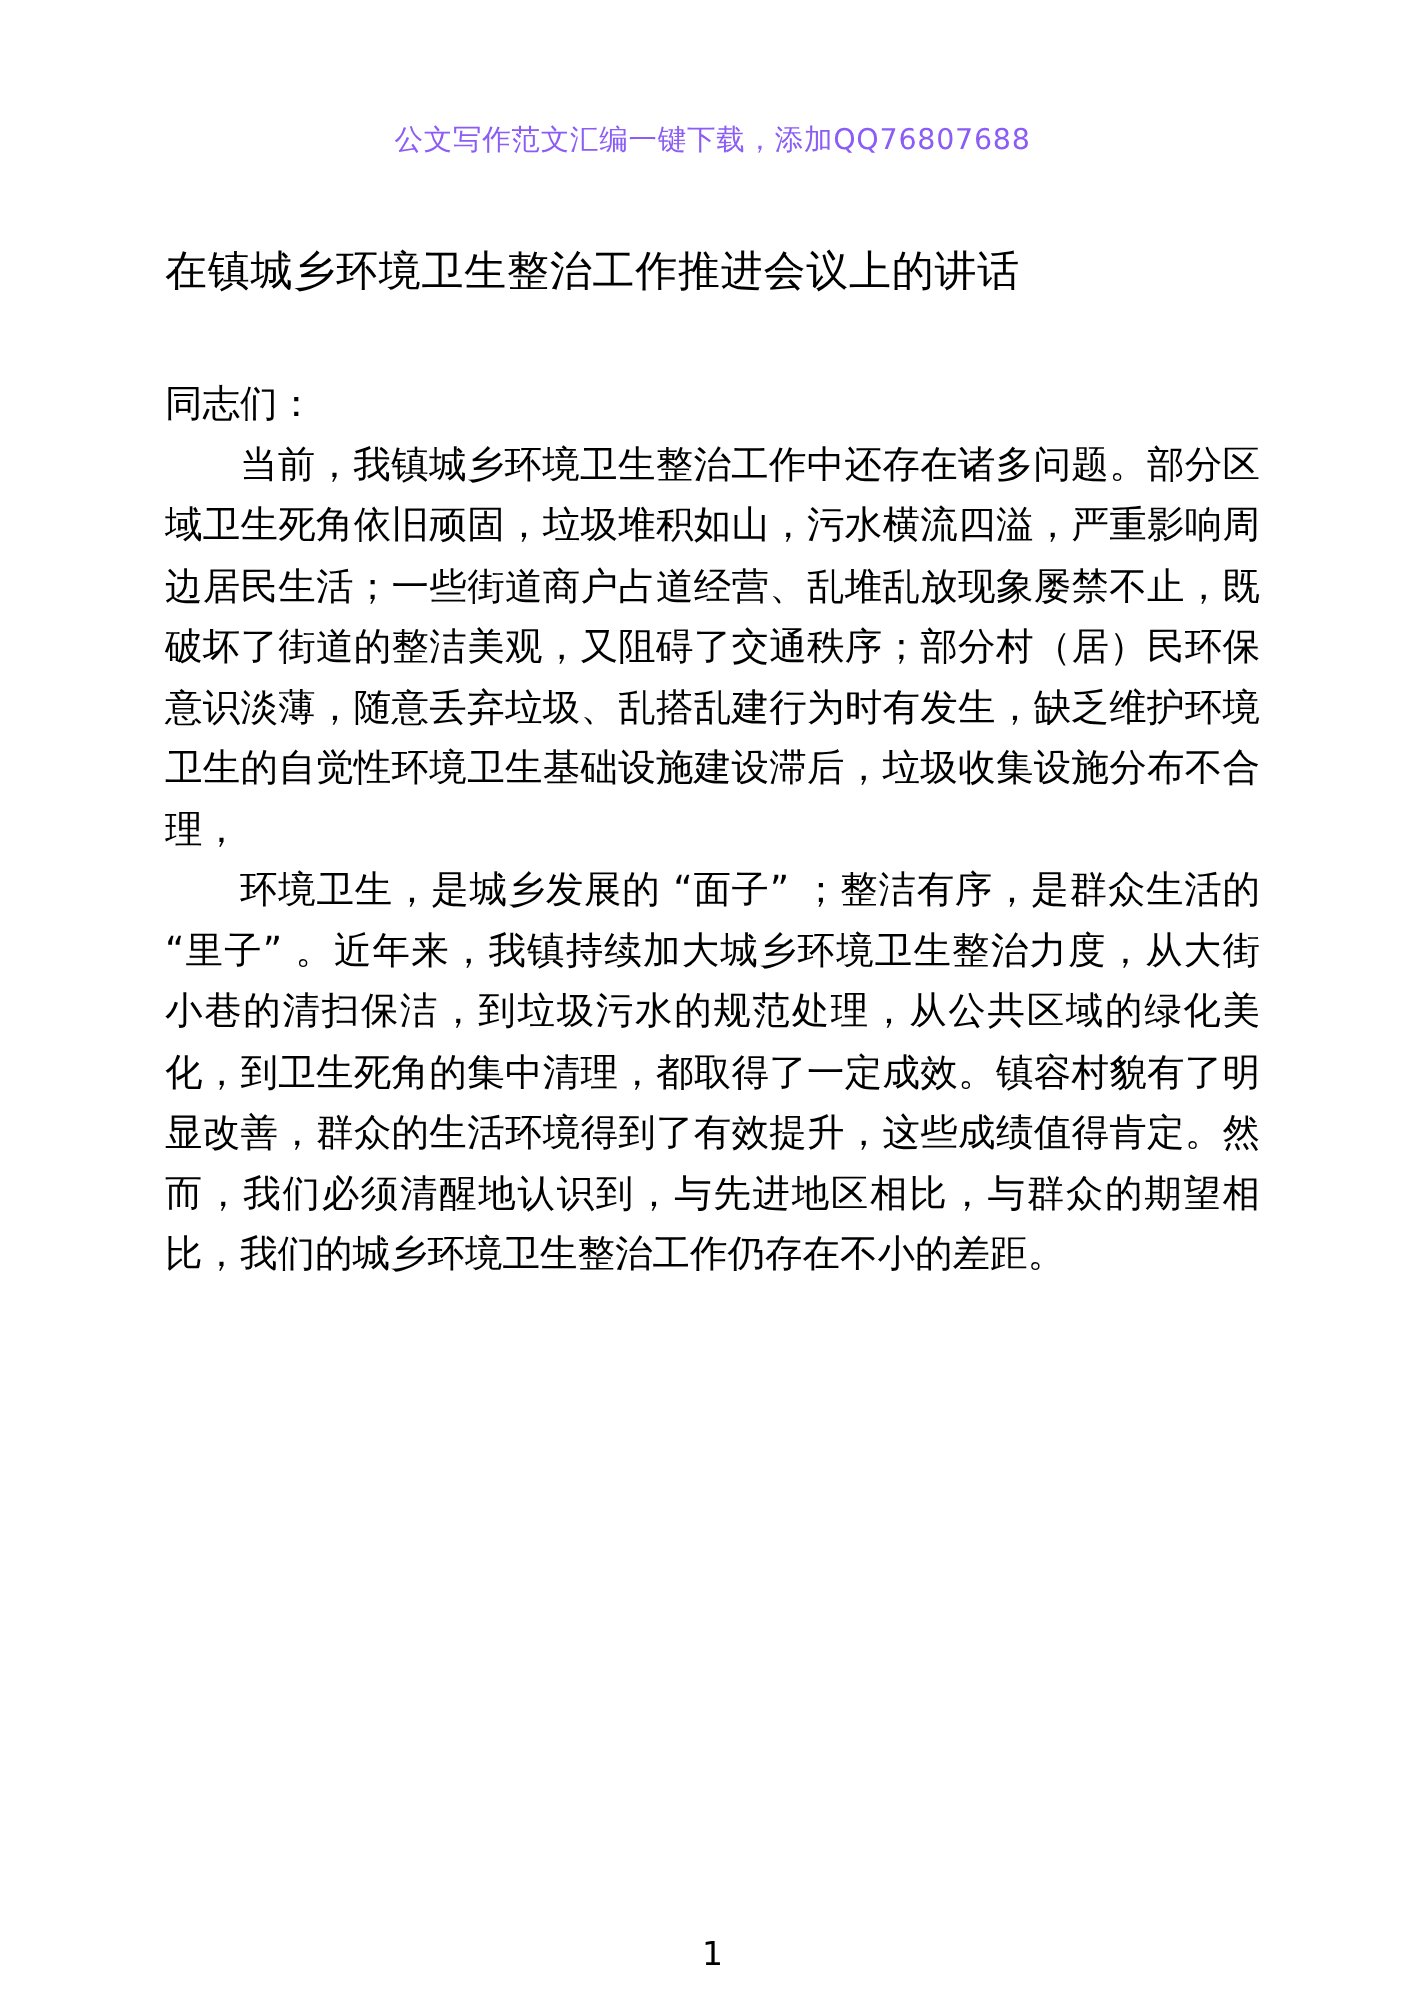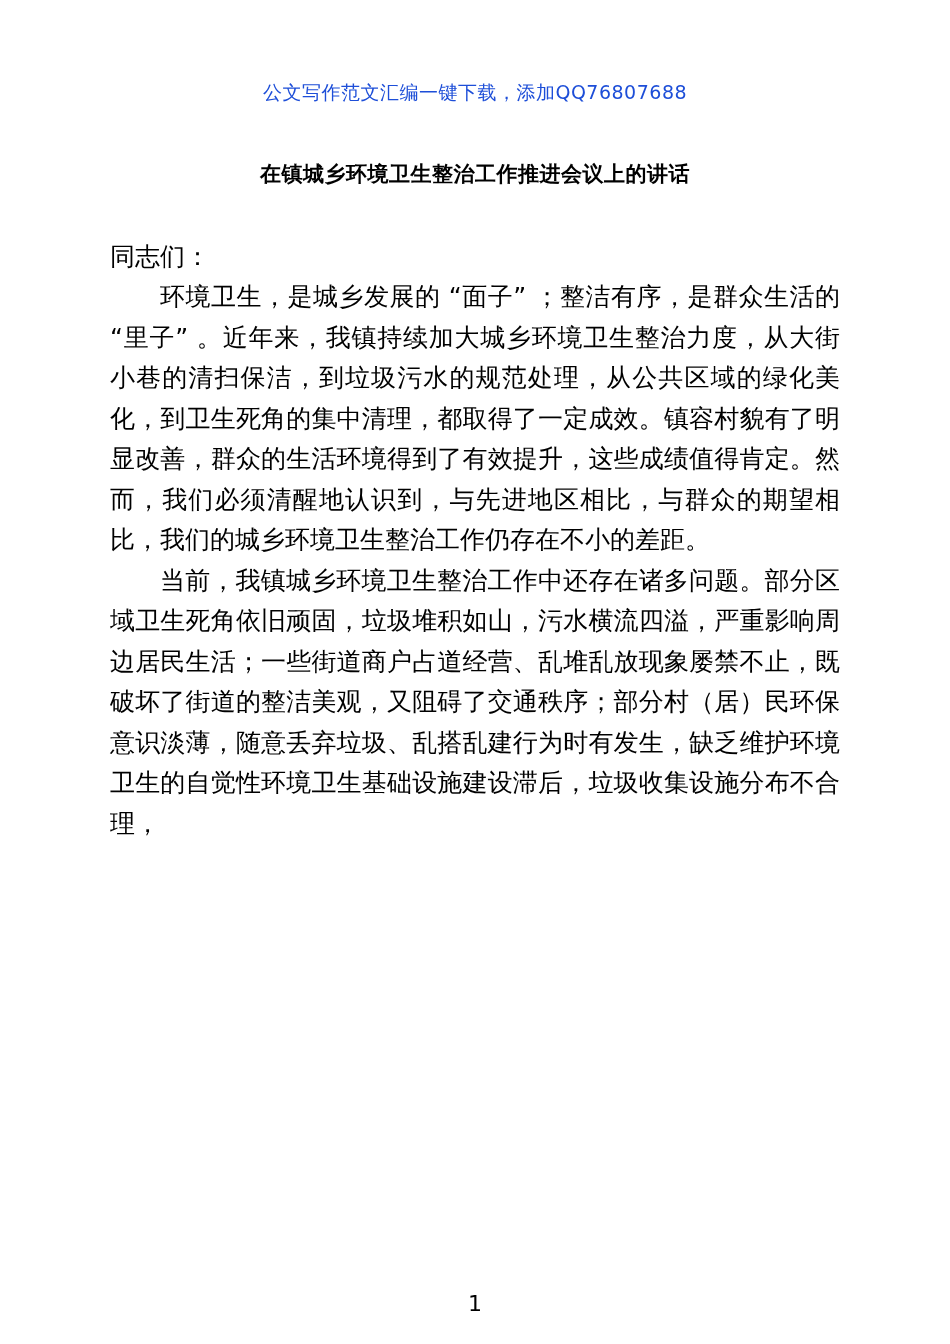--- a/index.html
+++ b/index.html
@@ -17,30 +17,29 @@
   .page {
     position: relative;
     width: 950px;
     height: 1344px;
     box-sizing: border-box;
     padding: 0 110px;
   }
   .watermark {
     margin-top: 80px;
     text-align: center;
-    color: #1d4ed8;
+    color: #8b5cf6;
     font-size: 19px;
     letter-spacing: 0.5px;
     font-family: "DejaVu Sans", "Liberation Sans", sans-serif;
   }
   .doc-title {
     margin-top: 50px;
-    text-align: center;
-    font-size: 21px;
-    font-weight: bold;
+    font-size: 28px;
+    font-weight: normal;
     line-height: 1.75;
     letter-spacing: 0.5px;
     font-family: "DejaVu Sans", "Liberation Sans", sans-serif;
   }
   .body-text {
     margin-top: 44px;
     font-size: 25px;
     line-height: 1.62;
     text-align: justify;
     text-justify: inter-ideograph;
@@ -67,19 +66,19 @@
 <body>
 
 <div class="page">
 
   <div class="watermark">公文写作范文汇编一键下载，添加QQ76807688</div>
 
   <h1 class="doc-title">在镇城乡环境卫生整治工作推进会议上的讲话</h1>
 
   <div class="body-text">
     <p class="para noindent">同志们：</p>
+    <p class="para">当前，我镇城乡环境卫生整治工作中还存在诸多问题。部分区域卫生死角依旧顽固，垃圾堆积如山，污水横流四溢，严重影响周边居民生活；一些街道商户占道经营、乱堆乱放现象屡禁不止，既破坏了街道的整洁美观，又阻碍了交通秩序；部分村（居）民环保意识淡薄，随意丢弃垃圾、乱搭乱建行为时有发生，缺乏维护环境卫生的自觉性环境卫生基础设施建设滞后，垃圾收集设施分布不合理，</p>
     <p class="para">环境卫生，是城乡发展的 “面子” ；整洁有序，是群众生活的 “里子” 。近年来，我镇持续加大城乡环境卫生整治力度，从大街小巷的清扫保洁，到垃圾污水的规范处理，从公共区域的绿化美化，到卫生死角的集中清理，都取得了一定成效。镇容村貌有了明显改善，群众的生活环境得到了有效提升，这些成绩值得肯定。然而，我们必须清醒地认识到，与先进地区相比，与群众的期望相比，我们的城乡环境卫生整治工作仍存在不小的差距。</p>
-    <p class="para">当前，我镇城乡环境卫生整治工作中还存在诸多问题。部分区域卫生死角依旧顽固，垃圾堆积如山，污水横流四溢，严重影响周边居民生活；一些街道商户占道经营、乱堆乱放现象屡禁不止，既破坏了街道的整洁美观，又阻碍了交通秩序；部分村（居）民环保意识淡薄，随意丢弃垃圾、乱搭乱建行为时有发生，缺乏维护环境卫生的自觉性环境卫生基础设施建设滞后，垃圾收集设施分布不合理，</p>
   </div>
 
   <div class="page-number">1</div>
 
 </div>
 
 </body></html>

